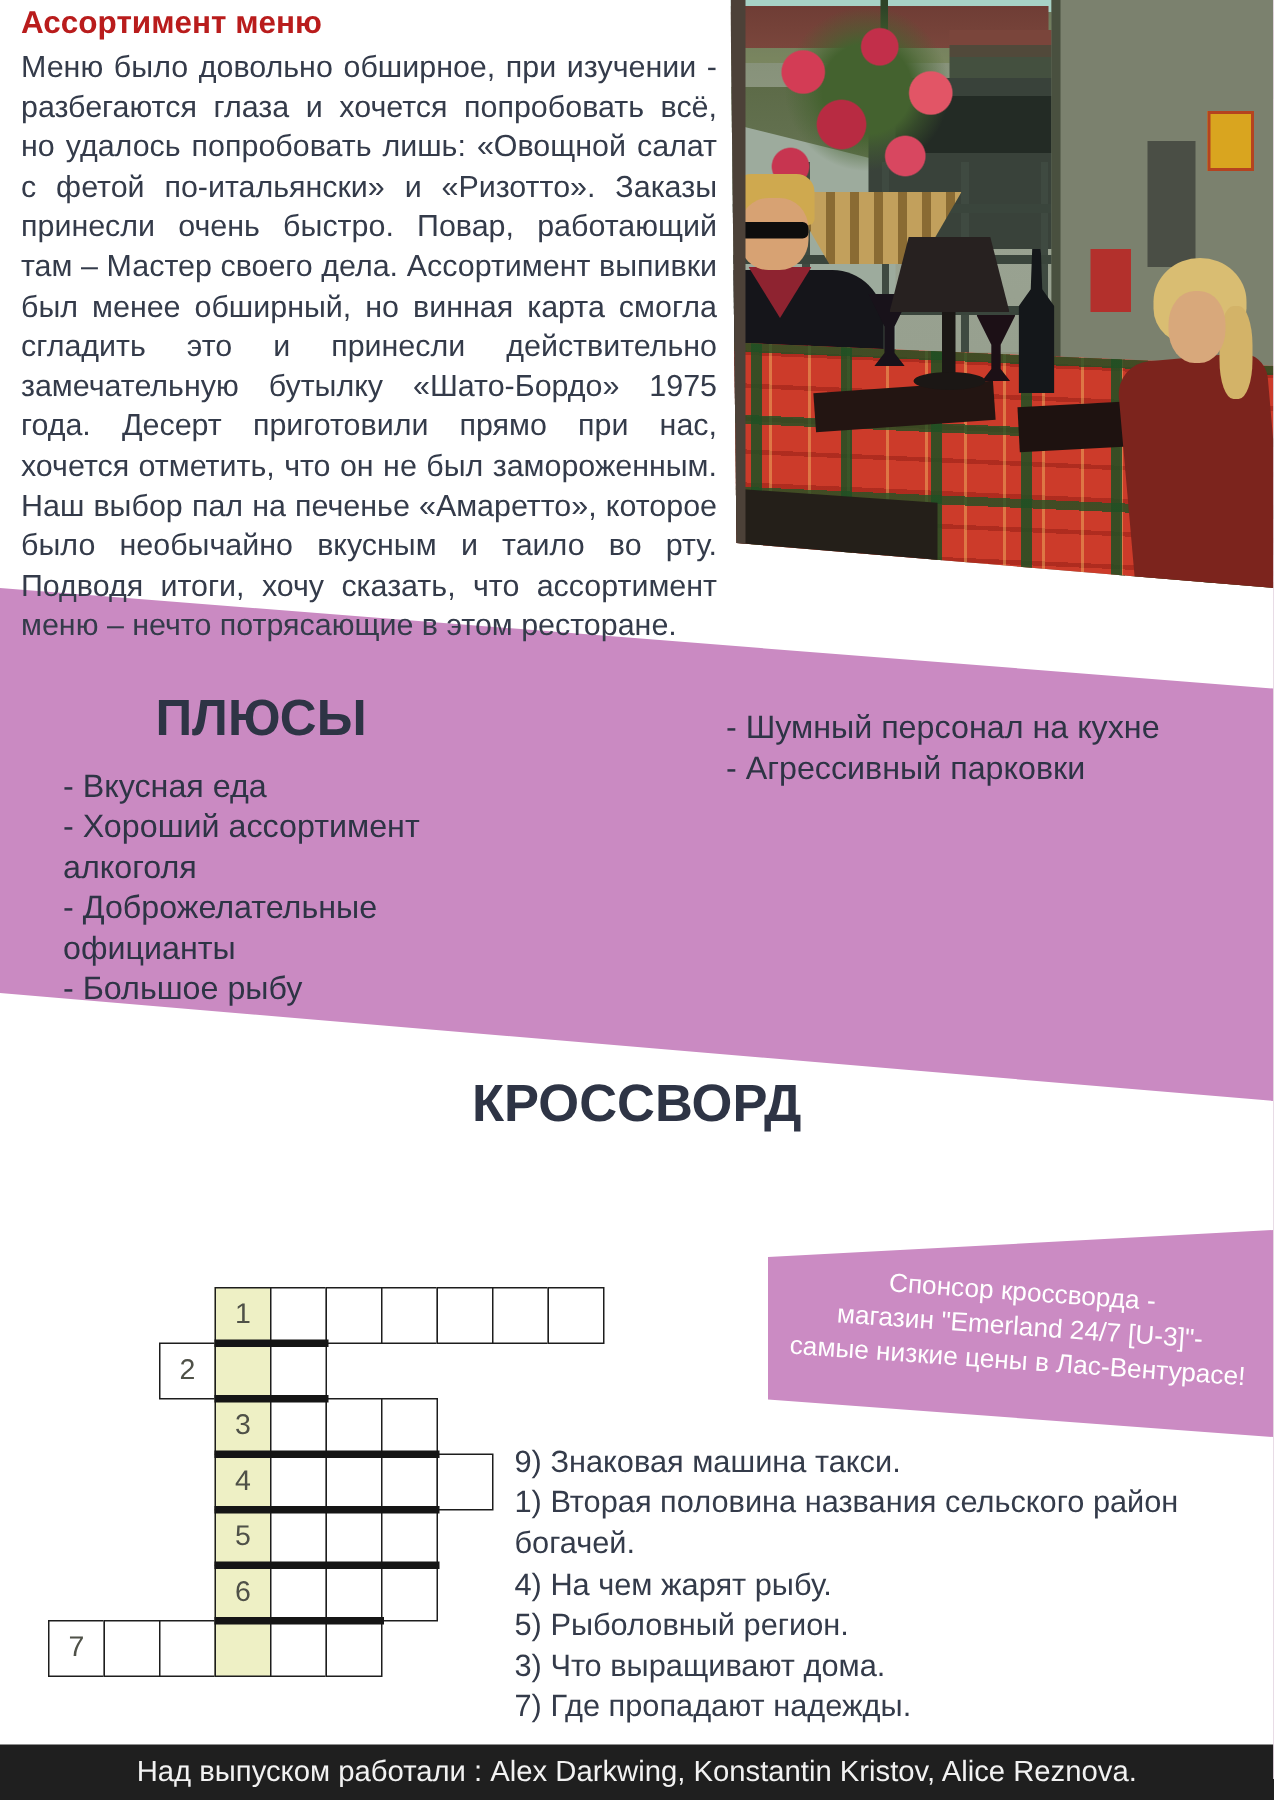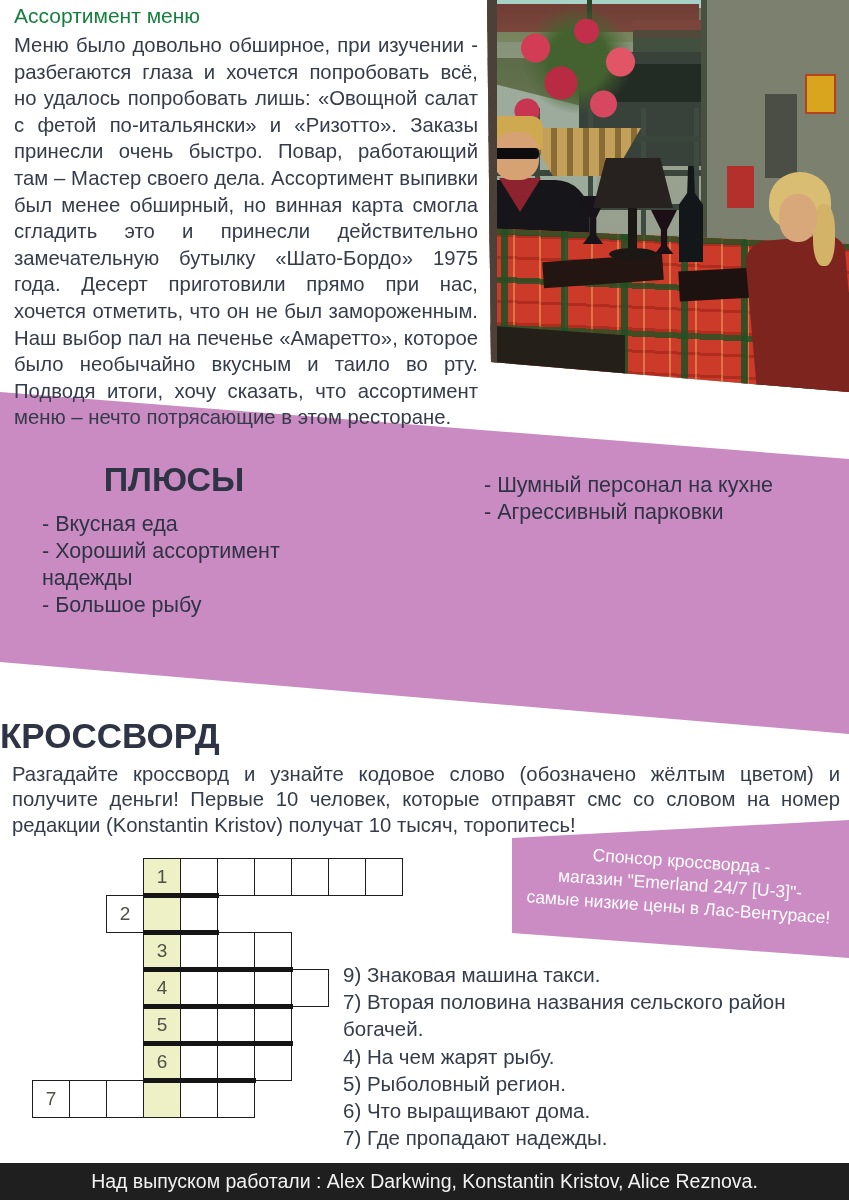--- a/index.html
+++ b/index.html
@@ -2,21 +2,21 @@
 <html><head>
 <meta charset="utf-8">
 <style>
   html,body{margin:0;padding:0;background:#e8e8e8;}
   .page{
     position:relative;width:849px;height:1200px;background:#ffffff;overflow:hidden;
     font-family:"Liberation Sans",sans-serif;color:#333a49;margin:0 auto;
   }
   
   .article{position:absolute;left:14px;top:4px;width:464px;}
-  .article h1{margin:0 0 4px 0;font-size:21px;font-weight:400;color:#15803d;}
+  .article h1{margin:0 0 4px 0;font-size:21px;font-weight:700;color:#b91c1c;}
   .article p{margin:0;font-size:20.3px;line-height:26.6px;text-align:justify;color:#343b4a;}
   
   .photo{position:absolute;left:483px;top:0;width:366px;height:400px;
     clip-path:polygon(4px 0,366px 0,366px 392px,8px 362px);}
   .photo *{position:absolute;}
   .ph-bg{inset:0;background:linear-gradient(180deg,#a7d2c6 0,#a7d2c6 8px,#6f7a5e 8px,#7a865f 42px,#87927a 42px,#939c87 120px,#9aa392 120px,#97a08f 235px,#8f9883 235px,#8f9883 100%);}
   .ph-roof-left{left:4px;top:4px;width:212px;height:28px;background:linear-gradient(180deg,#6f3d35,#7a463c);}
   .ph-canopy{left:150px;top:20px;width:216px;height:46px;background:linear-gradient(180deg,#7a453b 0 10px,#51493a 10px 18px,#44503f 18px 100%);}
   .ph-hedge{left:4px;top:58px;width:222px;height:72px;background:linear-gradient(180deg,#5d6b48,#697757);}
   .ph-road{left:4px;top:96px;width:110px;height:150px;background:#9dab9d;transform:skewY(14deg);}
@@ -76,21 +76,21 @@
   .ph-frame{left:4px;top:0;width:10px;height:366px;background:#4c4138;}
   
   .band-shape{position:absolute;inset:0;background:#ca8ac2;
     clip-path:polygon(0 392px,849px 459px,849px 734px,0 662px);}
   .cols{position:absolute;top:460px;left:0;width:849px;}
   .col-pros{position:absolute;left:36px;width:276px;}
   .col-cons{position:absolute;left:478px;width:300px;}
   .col-title{font-size:34px;font-weight:700;color:#2e3445;text-align:center;margin:0;}
   .col-list{margin:12px 0 0 6px;padding:0;list-style:none;font-size:21.5px;line-height:27px;color:#2e3445;}
   
-  .cw-title{position:absolute;top:716px;left:0;width:849px;
+  .cw-title{position:absolute;top:716px;left:0;width:849px;text-align:center;
     font-size:35px;font-weight:700;color:#2e3445;margin:0;}
   .cw-intro{position:absolute;top:762px;left:12px;width:828px;font-size:20.3px;
     line-height:25.4px;text-align:justify;color:#343b4a;margin:0;}
   .cw-grid{position:absolute;inset:0;pointer-events:none;}
   .cw-cell{position:absolute;box-sizing:border-box;border:1.5px solid #1d1d1d;background:#fff;
     display:flex;align-items:center;justify-content:center;font-size:19px;color:#4f5148;}
   .cw-cell.yellow{background:#eef0c5;}
   .cw-bar{position:absolute;height:5px;background:#151515;}
   .cw-clues{position:absolute;left:343px;top:961px;margin:0;padding:0;list-style:none;
     font-size:20.5px;line-height:27.2px;color:#343b4a;}
@@ -158,34 +158,34 @@
     <div class="ph-wr-pony"></div>
     <div class="ph-wr-face"></div>
     <div class="ph-frame"></div>
   </div>
 
   <div class="cols">
     <div class="col-pros">
       <h2 class="col-title">ПЛЮСЫ</h2>
       <ul class="col-list">
         <li>- Вкусная еда</li>
-        <li>- Хороший ассортимент надежды</li>
+        <li>- Хороший ассортимент алкоголя</li>
+        <li>- Доброжелательные официанты</li>
         <li>- Большое рыбу</li>
       </ul>
     </div>
     <div class="col-cons">
       <ul class="col-list">
         <li>- Шумный персонал на кухне</li>
         <li>- Агрессивный парковки</li>
       </ul>
     </div>
   </div>
 
   <h2 class="cw-title">КРОССВОРД</h2>
-  <p class="cw-intro">Разгадайте кроссворд и узнайте кодовое слово (обозначено жёлтым цветом) и получите деньги! Первые 10 человек, которые отправят смс со словом на номер редакции (Konstantin Kristov) получат 10 тысяч, торопитесь!</p>
 
   <div class="cw-grid">
       <div class="cw-cell yellow" style="left: 143px; top: 858px; width: 38px; height: 38px;">1</div>
       <div class="cw-cell" style="left: 180px; top: 858px; width: 38px; height: 38px;"></div>
       <div class="cw-cell" style="left: 217px; top: 858px; width: 38px; height: 38px;"></div>
       <div class="cw-cell" style="left: 254px; top: 858px; width: 38px; height: 38px;"></div>
       <div class="cw-cell" style="left: 291px; top: 858px; width: 38px; height: 38px;"></div>
       <div class="cw-cell" style="left: 328px; top: 858px; width: 38px; height: 38px;"></div>
       <div class="cw-cell" style="left: 365px; top: 858px; width: 38px; height: 38px;"></div>
       <div class="cw-cell" style="left: 106px; top: 895px; width: 38px; height: 38px;">2</div>
@@ -223,24 +223,24 @@
     </div>
 
   <div class="sponsor-text">
     <div>Спонсор кроссворда -</div>
     <div>магазин "Emerland 24/7 [U-3]"-</div>
     <div>самые низкие цены в Лас-Вентурасе!</div>
   </div>
 
   <ul class="cw-clues">
     <li>9) Знаковая машина такси.</li>
-    <li>7) Вторая половина названия сельского район богачей.</li>
+    <li>1) Вторая половина названия сельского район богачей.</li>
     <li>4) На чем жарят рыбу.</li>
     <li>5) Рыболовный регион.</li>
-    <li>6) Что выращивают дома.</li>
+    <li>3) Что выращивают дома.</li>
     <li>7) Где пропадают надежды.</li>
   </ul>
 
   <div class="footer">
     <span>Над выпуском работали : Alex Darkwing, Konstantin Kristov, Alice Reznova.</span>
   </div>
 
 </div>
 
 </body></html>

